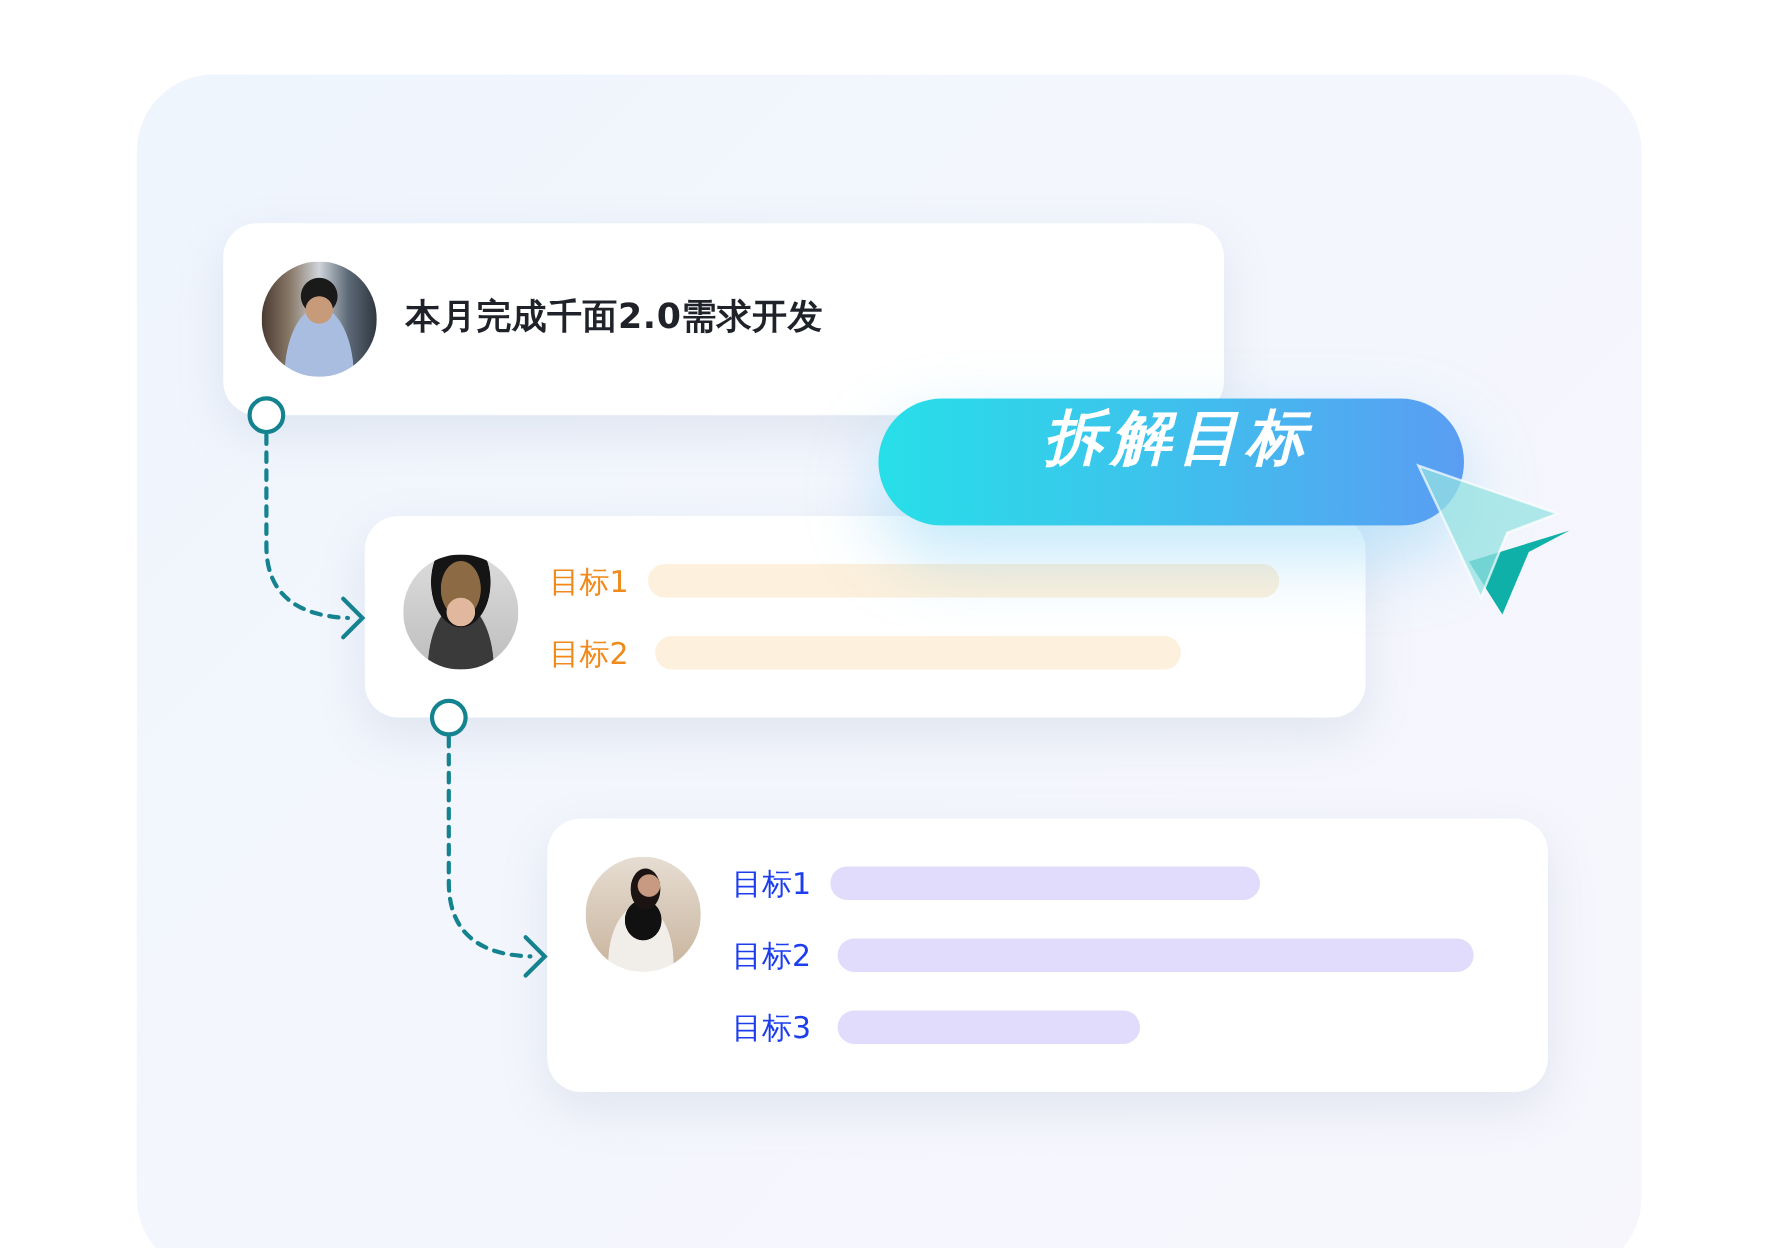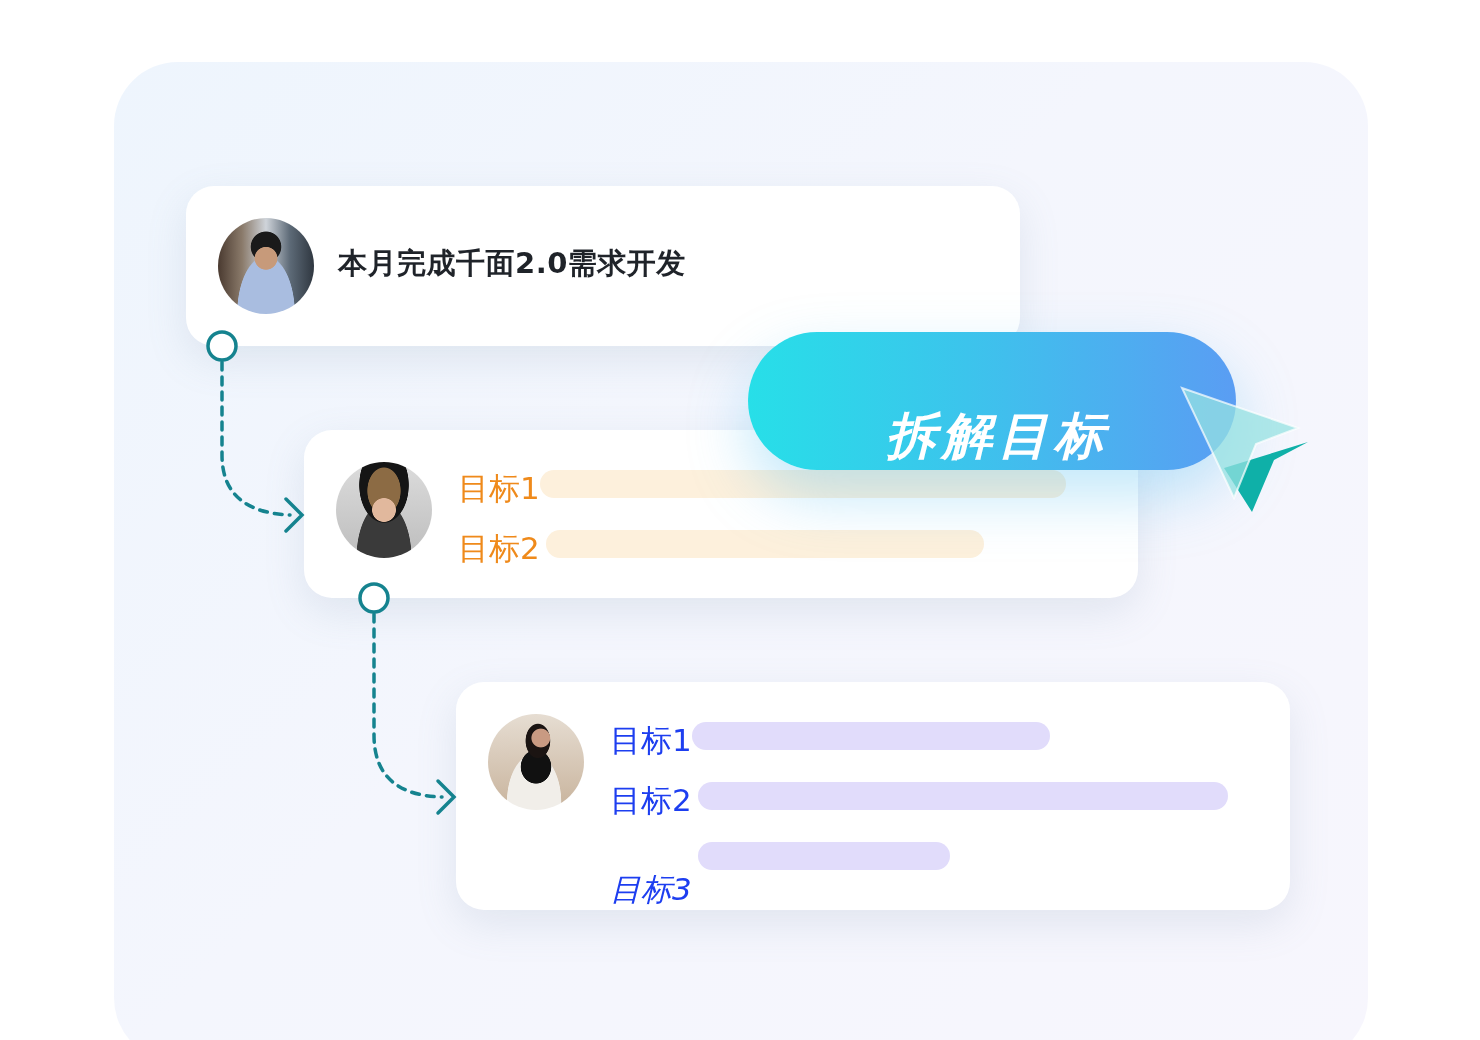--- a/index.html
+++ b/index.html
@@ -48,35 +48,35 @@
         linear-gradient(180deg,#e6ddd2,#c8b39c);
     }
 
     .title {
       position:absolute; left:338px; top:244px; font-size:29px; font-weight:700;
       color:#1f2329; letter-spacing:0.5px; white-space:nowrap;
       font-family:"DejaVu Sans",sans-serif;
     }
 
     .goal-label {
-      position:absolute; font-size:31px; white-space:nowrap;
+      position:absolute; font-size:25px; white-space:nowrap;
       font-family:"DejaVu Sans",sans-serif;
     }
     .orange { color:#ef8a1b; }
     .blue { color:#1d3ef0; }
     .bar { position:absolute; height:28px; border-radius:14px; }
     .bar-orange { background:#fdf0dc; }
     .bar-purple { background:#e1dcfb; }
 
     .cta {
-      position:absolute; left:748px; top:332px; width:488px; height:138px;
+      position:absolute; left:732px; top:332px; width:488px; height:106px;
       border-radius:69px;
       background:linear-gradient(90deg,#27dfe8 0%,#3cc4ec 45%,#5a9df3 100%);
       box-shadow:0 26px 60px rgba(80,190,240,0.35);
-      display:flex; align-items:flex-end; justify-content:center;
+      display:flex; align-items:flex-start; justify-content:center;
       cursor:pointer;
     }
     .cta span {
       color:#ffffff; font-size:50px; font-weight:700; font-style:italic;
       letter-spacing:6px; font-family:"DejaVu Sans",sans-serif;
       padding-left:12px;
     }
     .cursor { position:absolute; left:1170px; top:380px; width:150px; height:150px; }
     .connectors { position:absolute; left:0; top:0; width:1480px; height:1040px; pointer-events:none; }
   </style>
@@ -95,21 +95,21 @@
 <div class="bar bar-orange" style="left:540px;top:470px;width:526px;"></div>
 <div class="goal-label orange" style="left:458px;top:528px;">目标2</div>
 <div class="bar bar-orange" style="left:546px;top:530px;width:438px;"></div>
 
 <div class="card card3"></div>
 <div class="avatar av3"></div>
 <div class="goal-label blue" style="left:610px;top:720px;">目标1</div>
 <div class="bar bar-purple" style="left:692px;top:722px;width:358px;"></div>
 <div class="goal-label blue" style="left:610px;top:780px;">目标2</div>
 <div class="bar bar-purple" style="left:698px;top:782px;width:530px;"></div>
-<div class="goal-label blue" style="left:610px;top:869px;font-style:italic;">目标3</div>
+<div class="goal-label blue" style="left:610px;top:840px;">目标3</div>
 <div class="bar bar-purple" style="left:698px;top:842px;width:252px;"></div>
 
 <svg class="connectors" viewBox="0 0 1480 1040">
   <g fill="none" stroke="#15838f" stroke-width="3.5" stroke-linecap="round">
     <circle cx="222" cy="346" r="14" fill="#ffffff"></circle>
     <path d="M222 362 L222 455 Q222 512 290 515" stroke-dasharray="8 7"></path>
     <path d="M286 499 L302 515 L286 531"></path>
     <circle cx="374" cy="598" r="14" fill="#ffffff"></circle>
     <path d="M374 614 L374 735 Q374 795 442 797" stroke-dasharray="8 7"></path>
     <path d="M438 781 L454 797 L438 813"></path>

